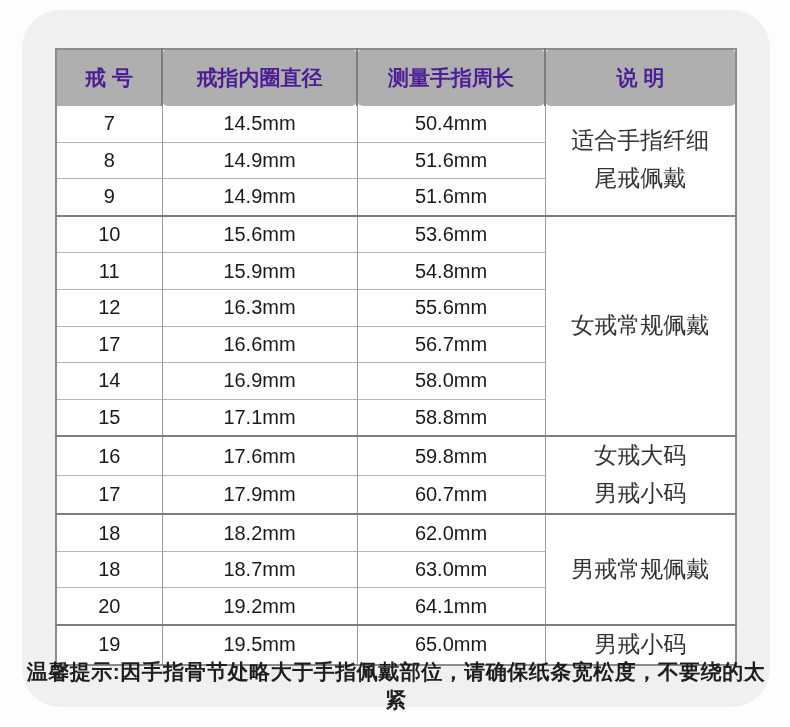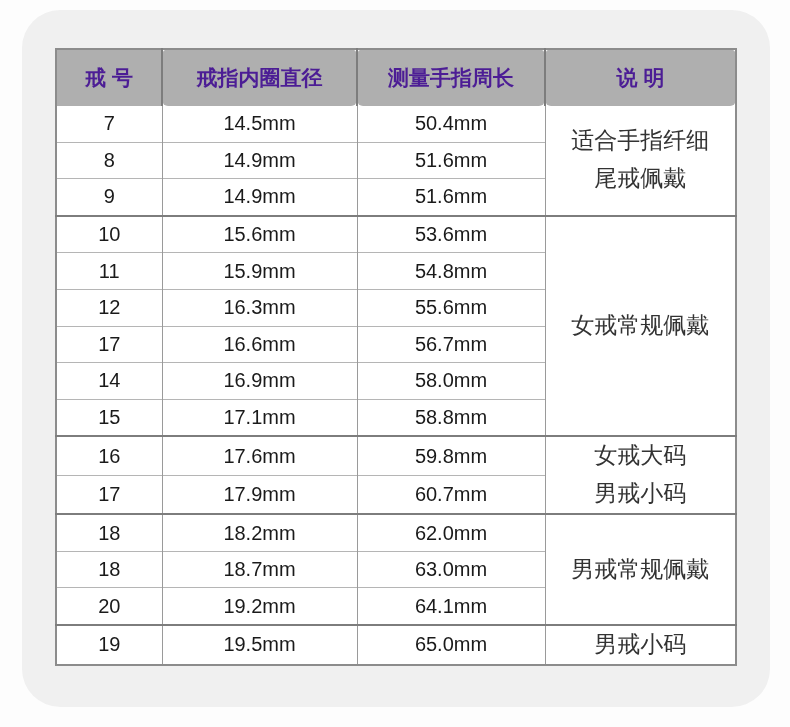--- a/index.html
+++ b/index.html
@@ -194,13 +194,14 @@
             <td>19</td>
             <td>19.5mm</td>
             <td>65.0mm</td>
             <td rowspan="1" class="group-cell">
               <div>男戒小码</div>
             </td>
           </tr>
         </tbody>
     </table>
   </div>
+  <div class="note">温馨提示:因手指骨节处略大于手指佩戴部位，请确保纸条宽松度，不要绕的太紧</div>
 </div>
 
 </body></html>

